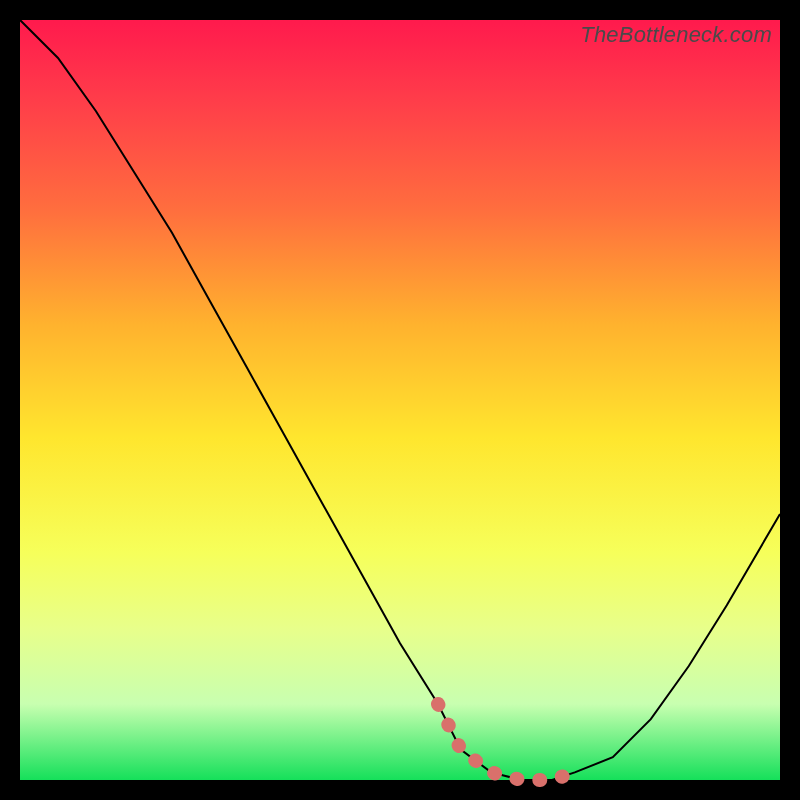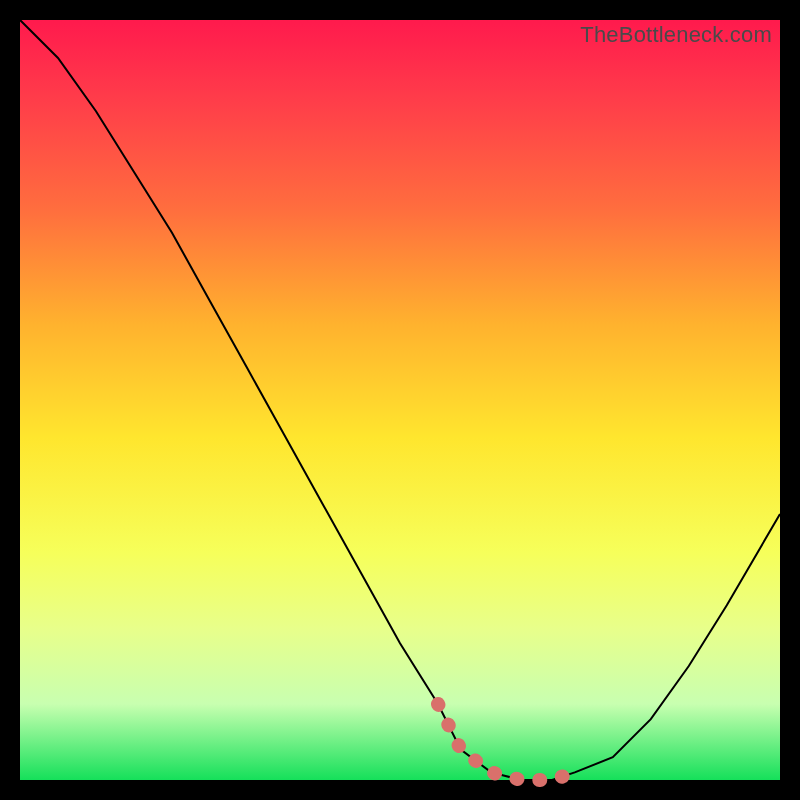--- a/index.html
+++ b/index.html
@@ -36,20 +36,21 @@
   }
   .watermark {
     position: absolute;
     top: 2px;
     right: 8px;
     color: #4a4a4a;
     font-size: 22px;
     font-weight: 500;
     letter-spacing: 0.2px;
     user-select: none;
+    font-style: italic;
   }
   svg.curve {
     position: absolute;
     left: 0;
     top: 0;
     width: 760px;
     height: 760px;
     overflow: visible;
   }
 </style>

